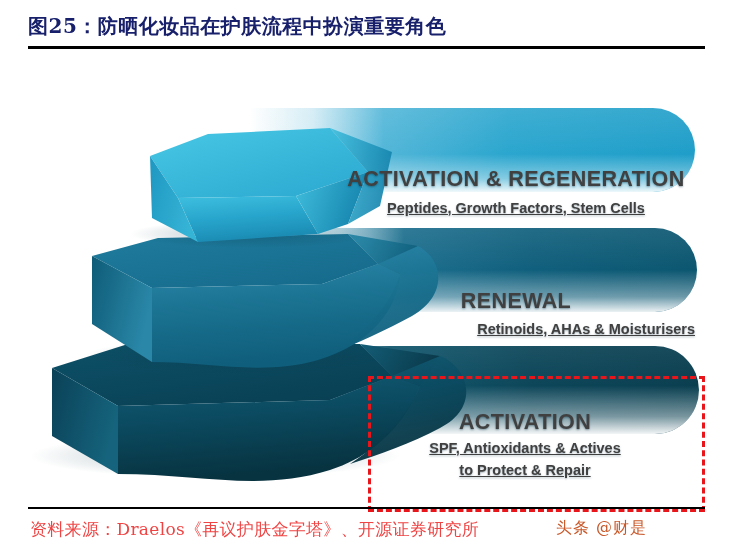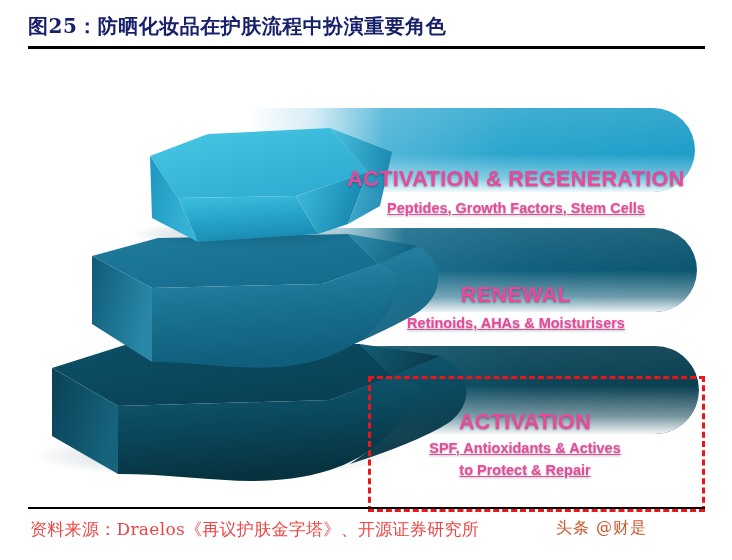--- a/index.html
+++ b/index.html
@@ -83,21 +83,21 @@
     height: 445px;
   }
   #stage svg {
     display: block;
   }
 
   
   .banner-text {
     position: absolute;
     text-align: center;
-    color: #ec4899;
+    color: #404040;
     pointer-events: none;
   }
   .banner-title {
     font-family: "Liberation Sans", sans-serif;
     font-weight: bold;
     letter-spacing: 0.4px;
     line-height: 1.05;
     text-shadow: 0 1px 2px rgba(0,40,60,0.40);
   }
   .banner-sub {
@@ -108,24 +108,24 @@
     text-decoration: underline;
   }
 
   #txt-activation {
     left: 337px; top: 112px; width: 358px;
   }
   #txt-activation .banner-title { font-size: 21.5px; }
   #txt-activation .banner-sub { font-size: 14.5px; margin-top: 9px; }
 
   #txt-renewal {
-    left: 337px; top: 228px; width: 358px;
+    left: 337px; top: 234px; width: 358px;
   }
   #txt-renewal .banner-title { font-size: 21.5px; }
-  #txt-renewal .banner-sub { font-size: 14.5px; margin-top: 8px; }
+  #txt-renewal .banner-sub { font-size: 14.5px; margin-top: 8px; text-align: right; }
 
   #txt-protection {
     left: 360px; top: 355px; width: 330px;
   }
   #txt-protection .banner-title { font-size: 21.5px; }
   #txt-protection .banner-sub { font-size: 14.5px; margin-top: 6px; }
 
   
   #highlight-box {
     position: absolute;

